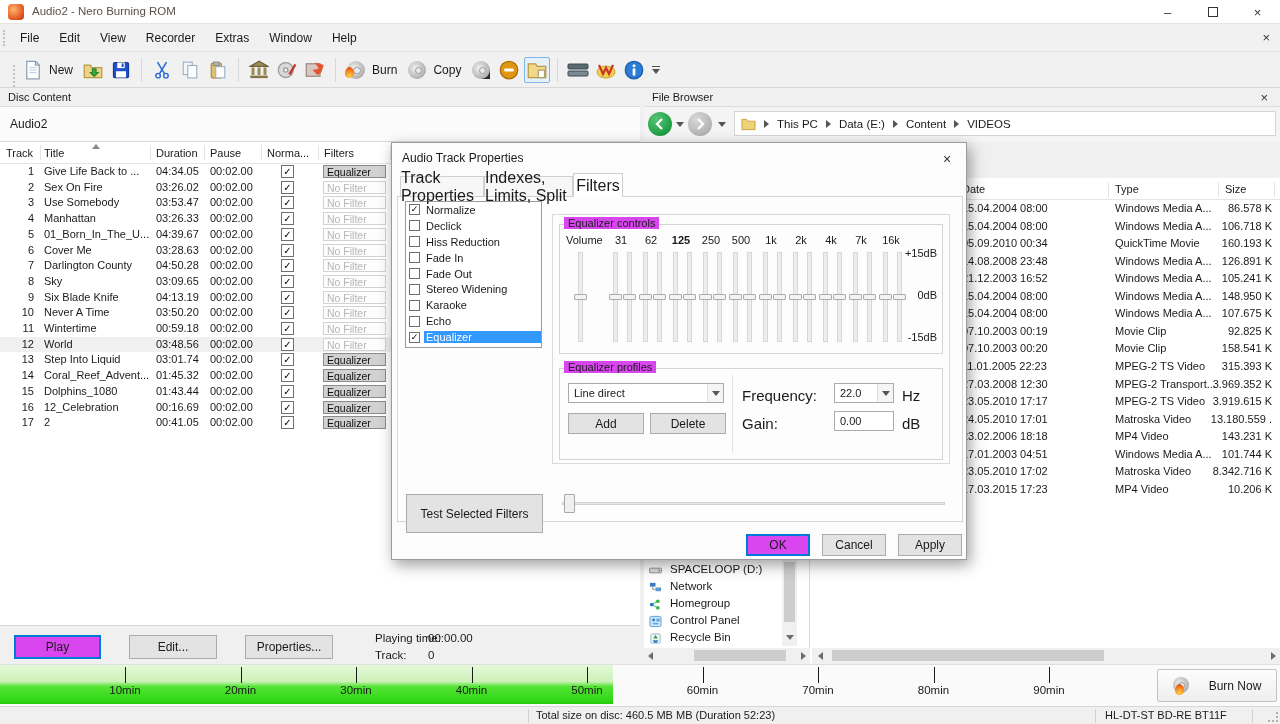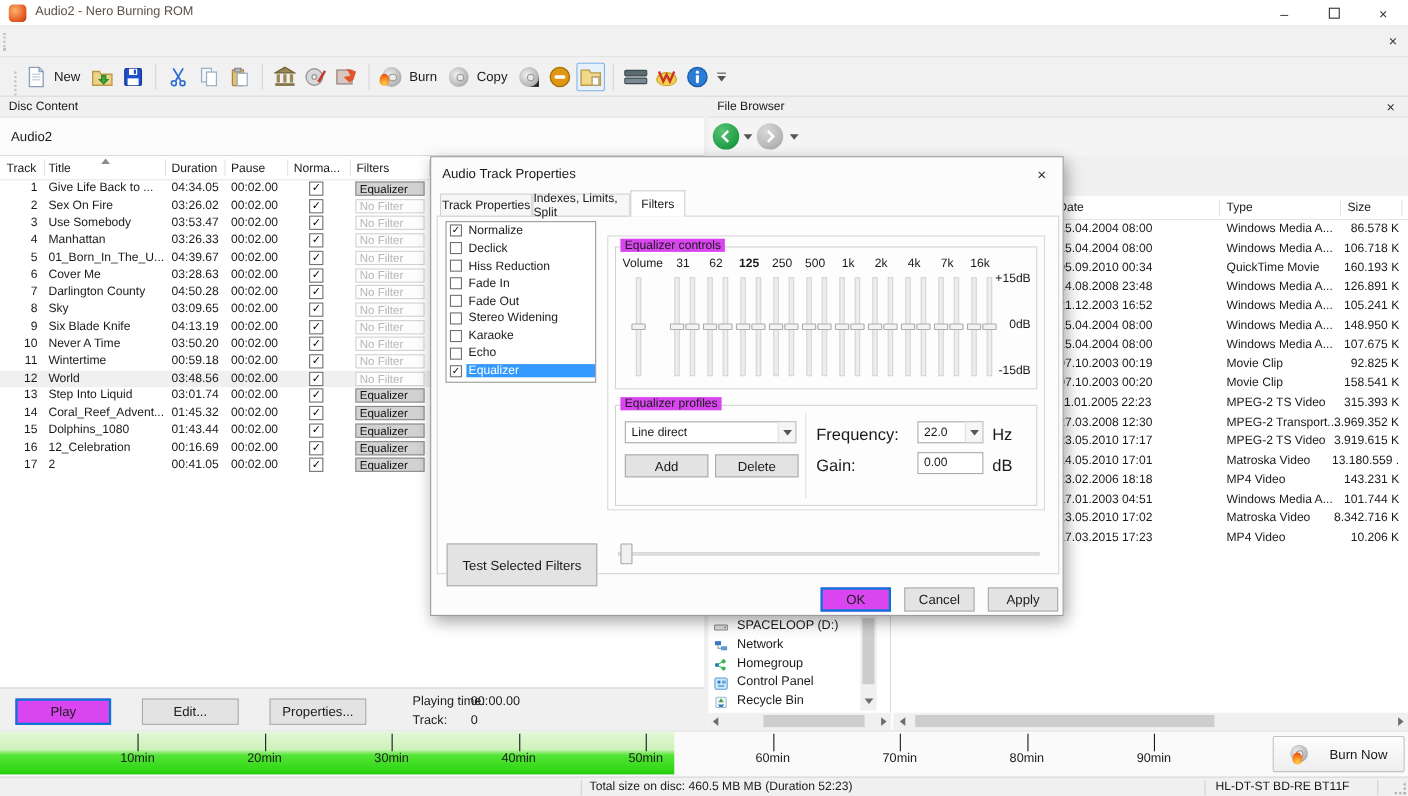--- a/index.html
+++ b/index.html
@@ -79,21 +79,21 @@
 #tl-green{left:0;top:0;width:613px;height:39px;background:linear-gradient(to bottom,#e3f8d8 0%,#cdf2ba 42%,#55e437 55%,#2fd714 92%,#27c70f 100%)}
 .tick{position:absolute;top:2px;width:1px;height:16px;background:#1a1a1a}
 .ticklabel{position:absolute;top:19px;width:60px;margin-left:-30px;text-align:center;font-size:11.5px}
 #burn-now{left:1157px;top:4px;width:120px;height:33px;background:linear-gradient(#fdfdfd,#eee);border:1px solid #c2c2c2;border-radius:2px;display:flex;align-items:center;justify-content:center;gap:18px;font-size:12px}
 #statusbar{left:0;top:706px;width:1280px;height:18px;background:#f0f0f0;border-top:1px solid #d7d7d7;font-size:11px}
 .ssep{position:absolute;top:2px;height:14px;width:1px;background:#d2d2d2}
 
 #dialog{left:391px;top:142px;width:576px;height:418px;background:#fcfcfc;border:1px solid #9b9b9b;box-shadow:3px 5px 14px rgba(0,0,0,.38);z-index:50}
 #dialog .dtitle{left:10px;top:8px;font-size:12px}
 #dlg-close{right:8px;top:6px;width:22px;height:20px;display:flex;align-items:center;justify-content:center;font-size:14px;color:#333}
-.dtab{position:absolute;top:33px;height:21px;border:1px solid #d0d0d0;background:#f7f7f7;font-size:11px;display:flex;align-items:center;justify-content:center;z-index:3}
+.dtab{position:absolute;top:33px;height:21px;border:1px solid #d0d0d0;background:#f7f7f7;font-size:16px;display:flex;align-items:center;justify-content:center;z-index:3}
 .dtab.t0{left:8px;width:84px}.dtab.t1{left:92px;width:89px}.dtab.t2{left:181px;width:50px}
 .dtab.active{top:30px;height:24px;background:#fff;border-bottom:none;z-index:5}
 #dlg-content{left:5px;top:53px;width:566px;height:326px;background:#fdfdfd;border:1px solid #d6d6d6}
 #filter-list{position:absolute;left:7px;top:4px;width:137px;height:147px;background:#fff;border:1px solid #9a9a9a;overflow:hidden}
 .fitem{position:relative;height:15.9px;display:flex;align-items:center}
 .fitem .cb{width:11px;height:11px;margin-left:3px;font-size:9px;line-height:9px;flex:0 0 auto}
 .flabel{font-size:11px;margin-left:4px;padding:0 2px;white-space:nowrap;flex:1}
 .flabel.sel{background:#3399ff;color:#fff}
 #eq-outer{position:absolute;left:154px;top:17px;width:398px;height:250px;border:1px solid #dadada;background:#fdfdfd}
 .fieldset{position:absolute;border:1px solid #d4d4d4}
@@ -125,20 +125,29 @@
   <div class="ttext abs">Audio2 - Nero Burning ROM</div>
   <div class="wbtn abs" style="right:90px">–</div>
   <div class="wbtn abs" style="right:45px">
       <span style="width:10px;height:10px;border:1px solid #333;display:block"></span>
     </div>
   <div class="wbtn abs" style="right:0">×</div>
 </div>
 
 <div id="menubar" class="abs">
   <div class="grip abs"></div>
+  <div id="menu-items">
+      <div class="menu-item">File</div>
+      <div class="menu-item">Edit</div>
+      <div class="menu-item">View</div>
+      <div class="menu-item">Recorder</div>
+      <div class="menu-item">Extras</div>
+      <div class="menu-item">Window</div>
+      <div class="menu-item">Help</div>
+    </div>
   <div class="abs" style="right:10px;top:6px;font-size:13px;color:#333">×</div>
 </div>
 
 <div id="toolbar" class="abs">
   <div class="grip" style="position:relative;height:22px;margin-right:6px"></div>
   <div class="tbi">
       <svg width="20" height="20" viewBox="0 0 16 16">
         <path d="M3 1h7l3 3v11H3z" fill="#fff" stroke="#8aa0b8"></path>
         <path d="M10 1v3h3" fill="none" stroke="#8aa0b8"></path>
         <path d="M5 6h6M5 8h6M5 10h6" stroke="#c9d4e0"></path>
@@ -441,20 +450,35 @@
         <path d="M8 1L3 6l5 5" stroke="#fff" stroke-width="2.2" fill="none"></path>
       </svg>
     </div>
   <div class="caret abs" style="left:32px;top:15px"></div>
   <div class="navcirc abs" style="left:44px;top:5px;background:radial-gradient(circle at 35% 30%,#d9d9d9,#b3b3b3 70%,#9a9a9a)">
       <svg width="12" height="12" viewBox="0 0 12 12">
         <path d="M4 1l5 5-5 5" stroke="#fff" stroke-width="2.2" fill="none"></path>
       </svg>
     </div>
   <div class="caret abs" style="left:74px;top:15px"></div>
+  <div id="crumb-field" class="abs">
+    <svg width="15" height="14" viewBox="0 0 16 14">
+        <path d="M1 2h5l1 2h8v9H1z" fill="#f0d27a" stroke="#c7a33c"></path>
+      </svg>
+    <span id="crumbs" style="display:flex;align-items:center">
+        <span class="crumb-sep"></span>
+        <span class="crumb">This PC</span>
+        <span class="crumb-sep"></span>
+        <span class="crumb">Data (E:)</span>
+        <span class="crumb-sep"></span>
+        <span class="crumb">Content</span>
+        <span class="crumb-sep"></span>
+        <span class="crumb">VIDEOS</span>
+      </span>
+  </div>
 </div>
 <div id="tree-pane" class="abs">
   <div id="tree-items">
       <div class="titem" style="top: 384px;">
         <span class="ticon">
           <svg width="13" height="13" viewBox="0 0 14 14">
             <rect x="0.5" y="4.5" width="13" height="5" rx="1" fill="#dcdcdc" stroke="#8a8a8a"></rect>
             <circle cx="11" cy="7" r="1" fill="#8a8a8a"></circle>
           </svg>
         </span>

